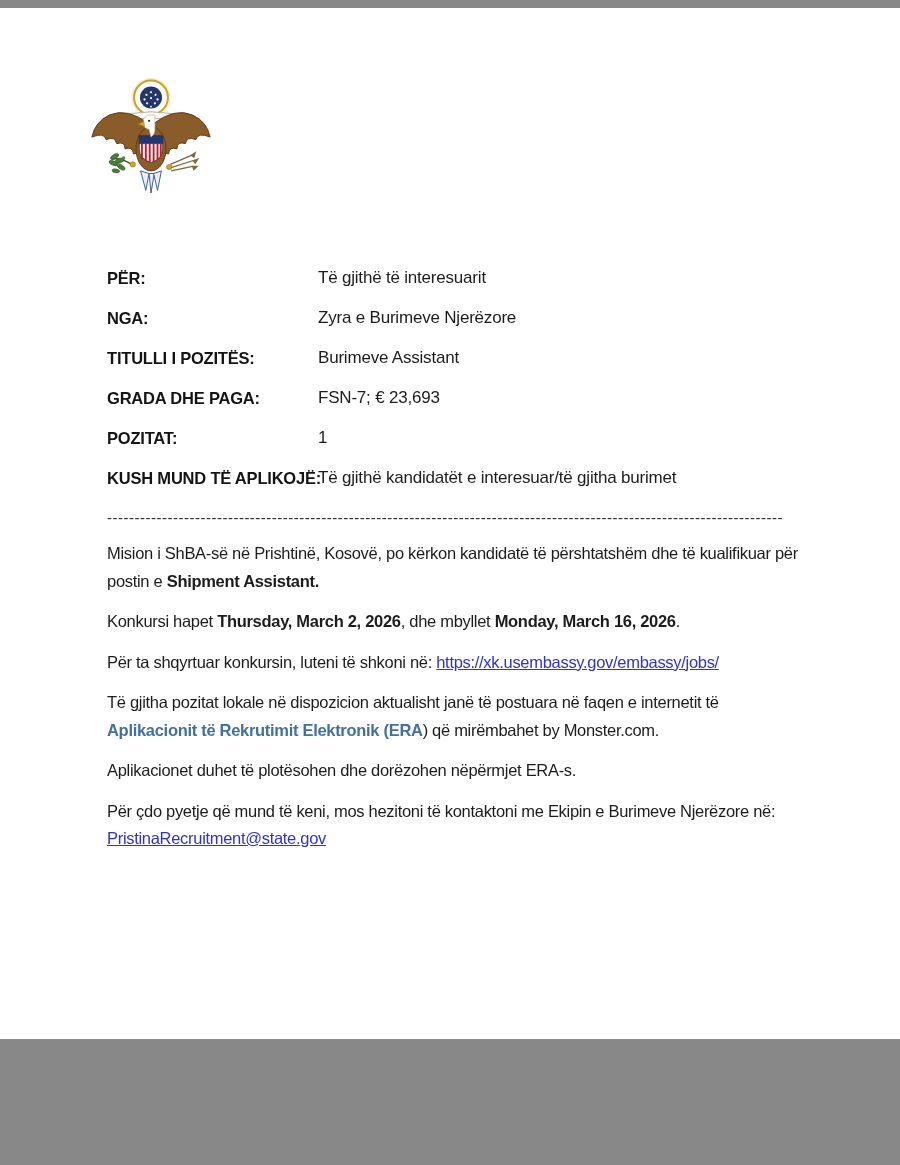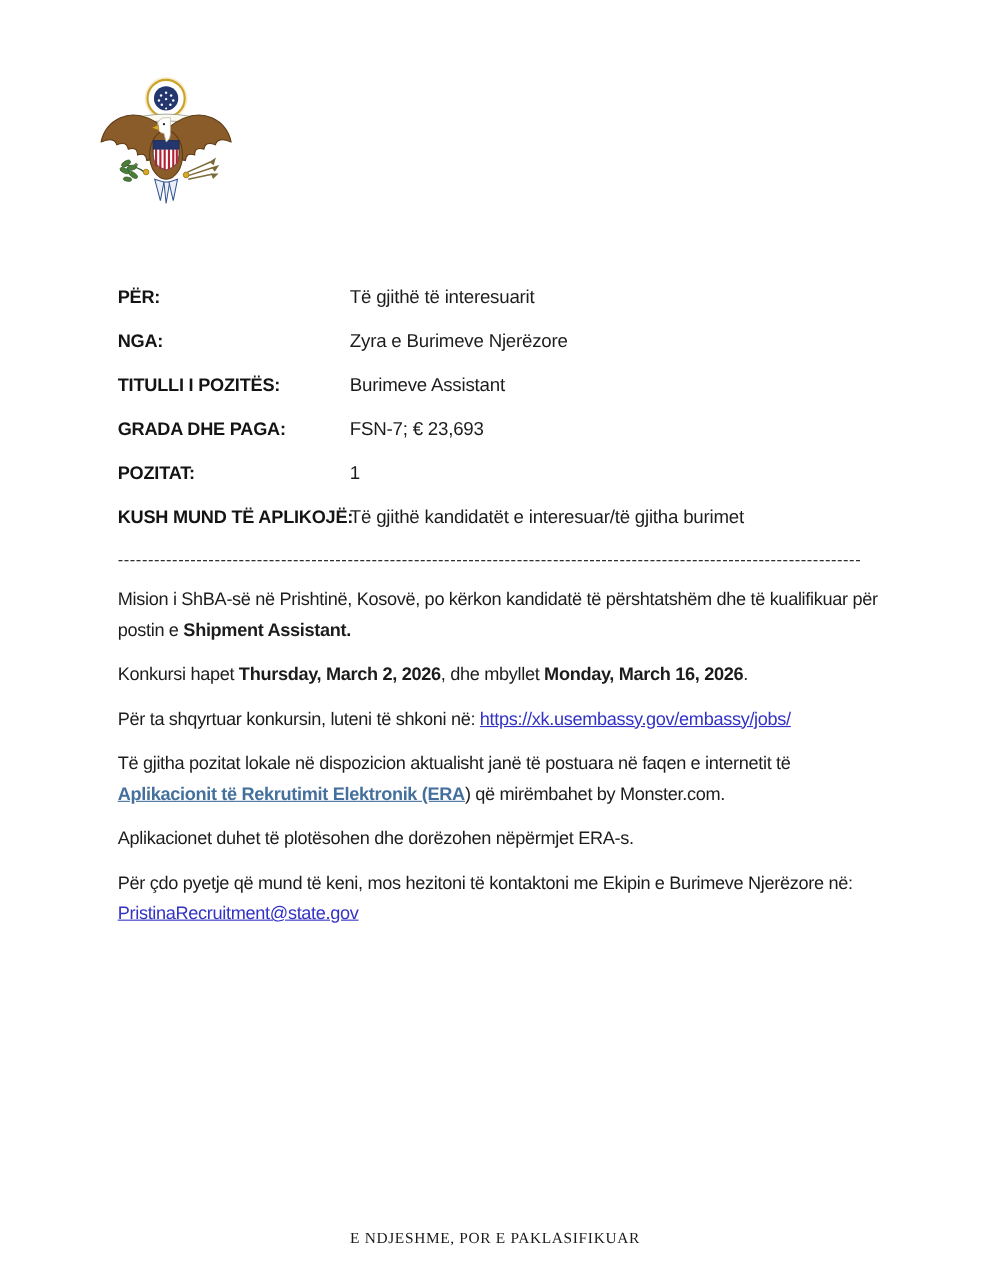--- a/index.html
+++ b/index.html
@@ -1,19 +1,19 @@
 <!DOCTYPE html>
 <html style="--link-blue: #3232c4; --era-link: #44709e; --text: #1c1c1c;"><head>
 <meta charset="utf-8">
 <style>
   html,body{margin:0;padding:0;background:#888;}
   .page{
     position:relative;
-    width:900px;height:1165px;
-    margin:0 auto;
+    width:900px;height:1031px;
+    margin:8px auto;
     background:#ffffff;
     font-family:"Liberation Sans", sans-serif;
     color:var(--text,#1c1c1c);
     overflow:hidden;
   }
   
   .seal{position:absolute;left:86px;top:68px;width:130px;height:130px;}
   
   .fields{
     position:absolute;left:107px;top:261px;width:700px;
@@ -38,21 +38,21 @@
     line-height:24px;margin-bottom:10px;
   }
   .para{margin:0 0 13px 0;}
   .b{font-weight:bold;}
   .link{
     color:var(--link-blue,#3232c4);
     text-decoration:underline;cursor:pointer;
   }
   .era-link{
     color:var(--era-link,#44709e);
-    font-weight:bold;text-decoration:underline;cursor:pointer;
+    font-weight:bold;cursor:pointer;
   }
   .warning{
     font-weight:bold;font-style:italic;text-decoration:underline;color:#111;
   }
   
   .footer{
     position:absolute;left:0;top:1119px;width:100%;
     text-align:center;
     font-family:"Liberation Serif", serif;
     font-size:14px;letter-spacing:0.6px;color:#1a1a1a;

